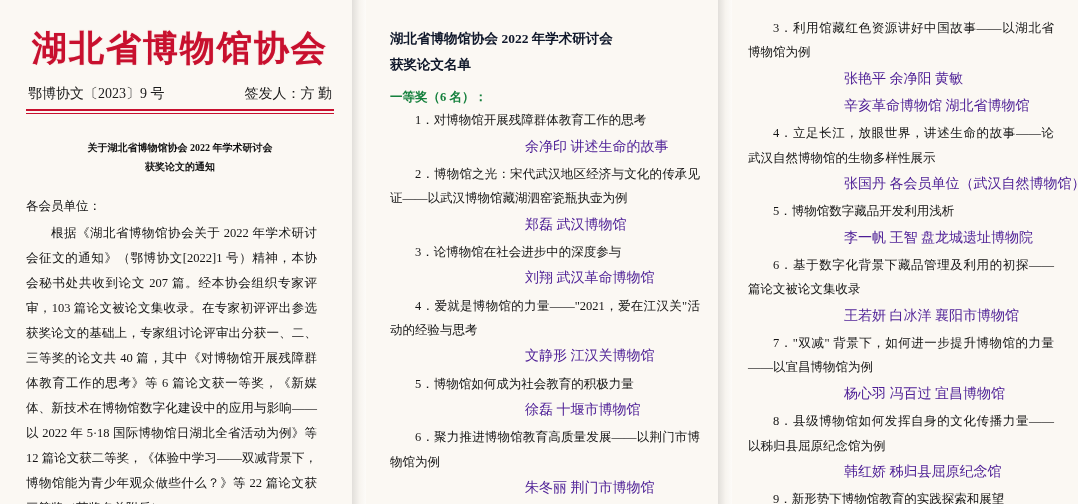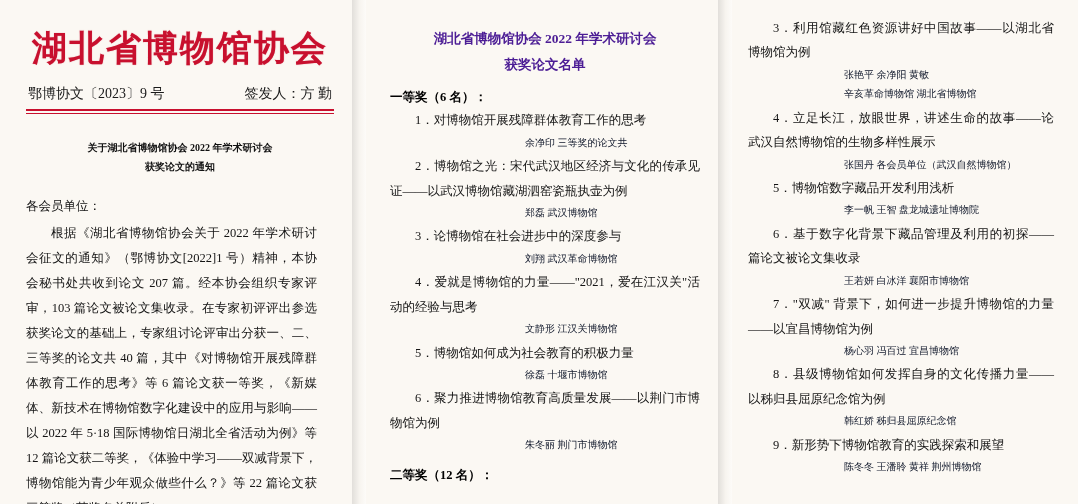--- a/index.html
+++ b/index.html
@@ -65,32 +65,32 @@
   .body-left{
     margin-top:18px;font-size:12.5px;line-height:2.0;color:#141414;
     text-align:justify;
   }
   .body-left p{margin:0 17px 2px 0;}
   .indent{text-indent:2em;}
   .sp{margin-top:10px;}
 
   
   .list-title{
-    text-align:center;font-size:13.5px;font-weight:bold;color:#4c1d95;
+    text-align:left;font-size:13.5px;font-weight:bold;color:#0f172a;
     line-height:1.9;
   }
   .sec{
-    font-size:12.5px;color:#000000;margin-top:12px;font-weight:bold;
+    font-size:12.5px;color:#15803d;margin-top:12px;font-weight:bold;
   }
   .item{
     font-size:12.5px;color:#141414;line-height:1.95;margin-top:2px;
     text-indent:2em;text-align:justify;
   }
   .author{
-    font-size:10px;color:#0f172a;line-height:1.95;
+    font-size:14px;color:#4c1d95;line-height:1.95;
     padding-left:120px;white-space:nowrap;
   }
   .author.wide{padding-left:96px;}
   .author.mid{padding-left:135px;}
   .right-top-pad{}
 </style>
 </head>
 <body>
 
 <div class="page">
@@ -121,21 +121,21 @@
     <div class="list-title">
       <div>湖北省博物馆协会 2022 年学术研讨会</div>
       <div>获奖论文名单</div>
     </div>
 
     <div class="sec">一等奖（6 名）：</div>
 
     <div class="item">
       <span>1．</span><span>对博物馆开展残障群体教育工作的思考</span>
     </div>
-    <div class="author mid">余净印  三等奖的论文共</div>
+    <div class="author mid">余净印  讲述生命的故事</div>
 
     <div class="item">
       <span>2．</span><span>博物馆之光：宋代武汉地区经济与文化的传承见证——以武汉博物馆藏湖泗窑瓷瓶执壶为例</span>
     </div>
     <div class="author mid">郑磊  武汉博物馆</div>
 
     <div class="item">
       <span>3．</span><span>论博物馆在社会进步中的深度参与</span>
     </div>
     <div class="author mid">刘翔  武汉革命博物馆</div>

